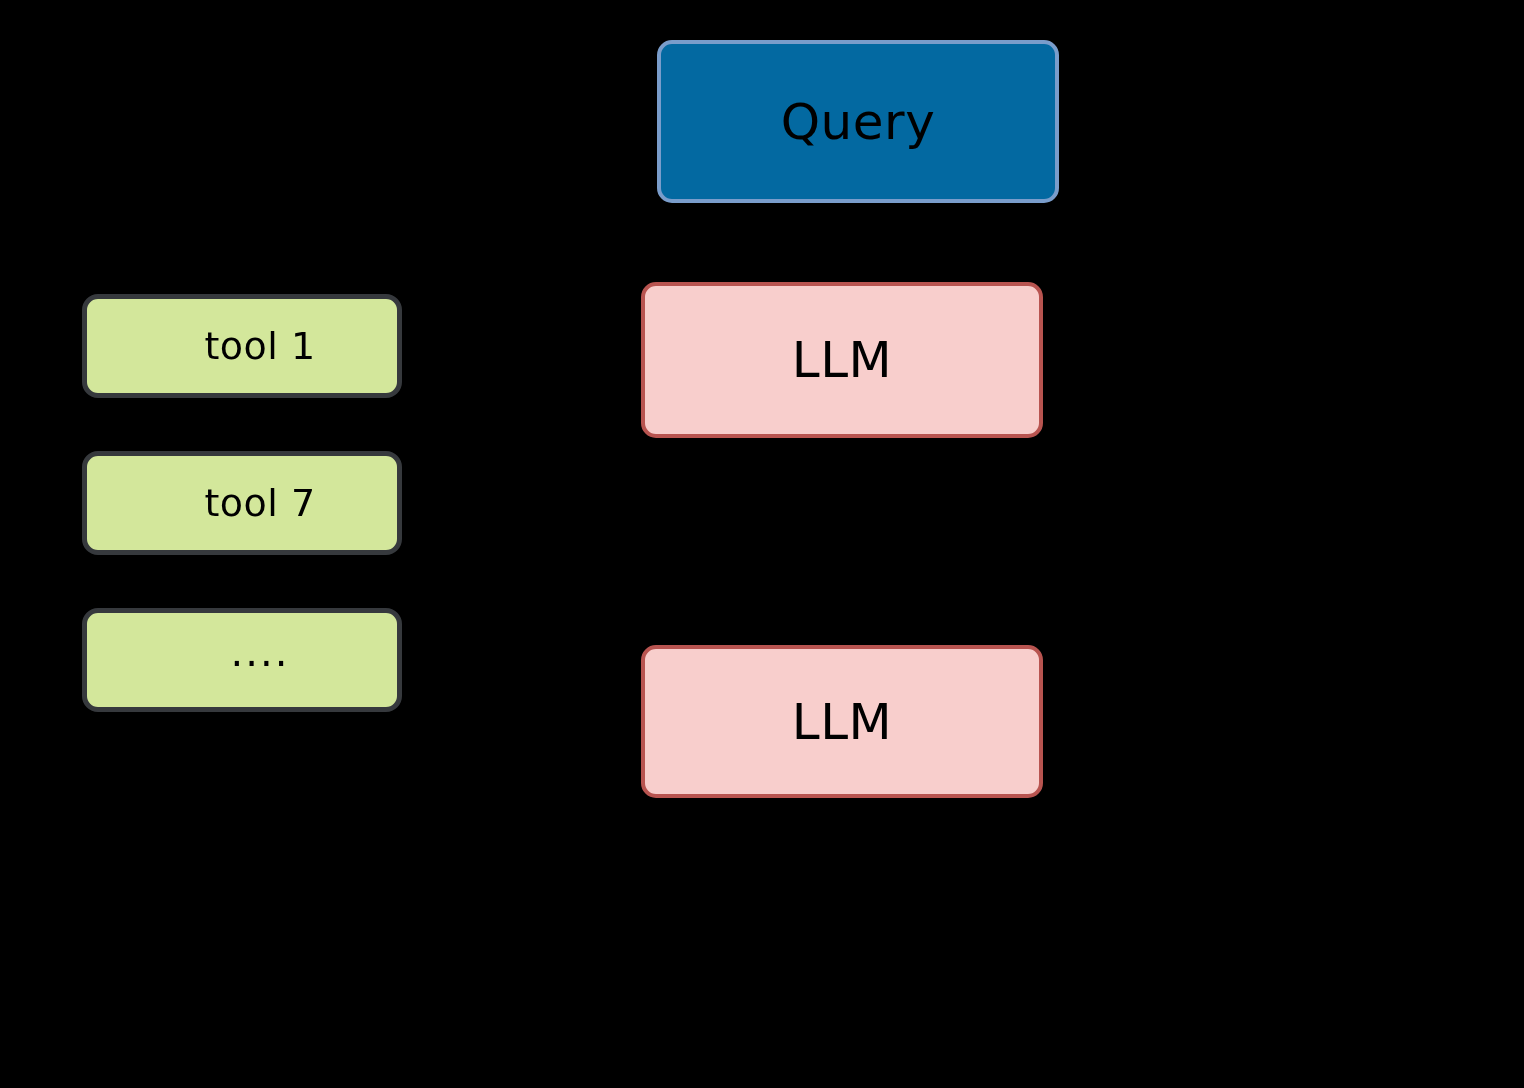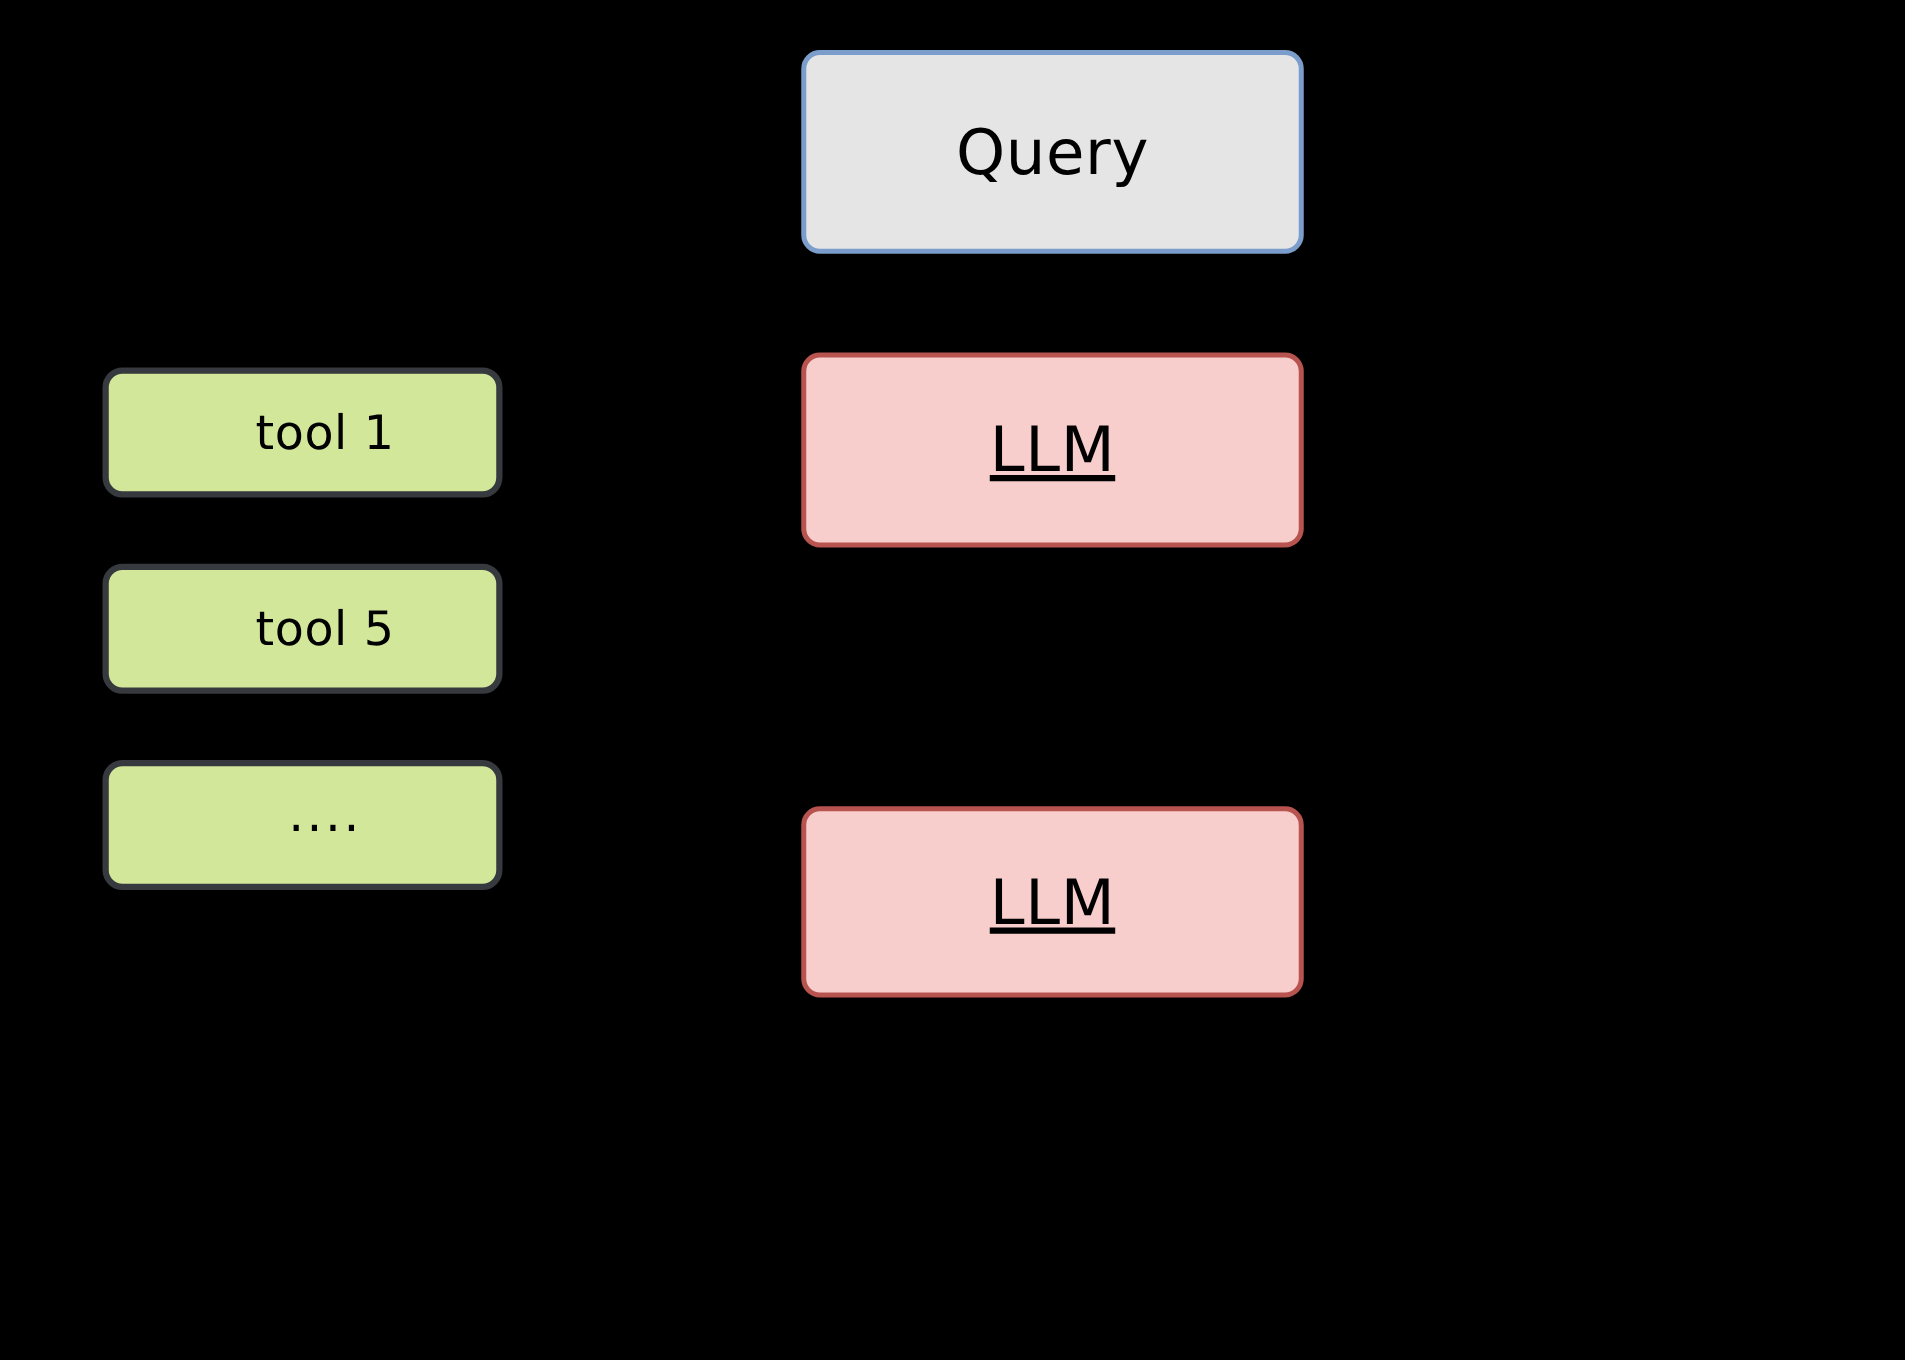--- a/index.html
+++ b/index.html
@@ -33,28 +33,28 @@
     letter-spacing: 0.5px;
   }
   .node .node-label {
     display: block;
     line-height: 1;
     white-space: nowrap;
   }
 
   
   .node--blue {
-    background: #e5e5e5;
+    background: #0369a1;
     border-color: #7a9dcb;
+    margin-left: 16px;
   }
   
   .node--pink {
     background: #f8cecc;
     border-color: #b85450;
-    text-decoration: underline;
   }
   
   .node--green {
     background: #d3e79b;
     border-color: #36393d;
     border-width: 5px;
     border-radius: 16px;
     padding-left: 36px;
   }
 
@@ -79,21 +79,21 @@
 </head>
 <body>
 
 <div id="canvas">
 
   <div class="node node--green" id="node-tool-1">
     <span class="node-label">tool 1</span>
   </div>
 
   <div class="node node--green" id="node-tool-2">
-    <span class="node-label">tool 5</span>
+    <span class="node-label">tool 7</span>
   </div>
 
   <div class="node node--green" id="node-tool-3">
     <span class="node-label">....</span>
   </div>
 
 
   <div class="node node--blue" id="node-query">
     <span class="node-label">Query</span>
   </div>

